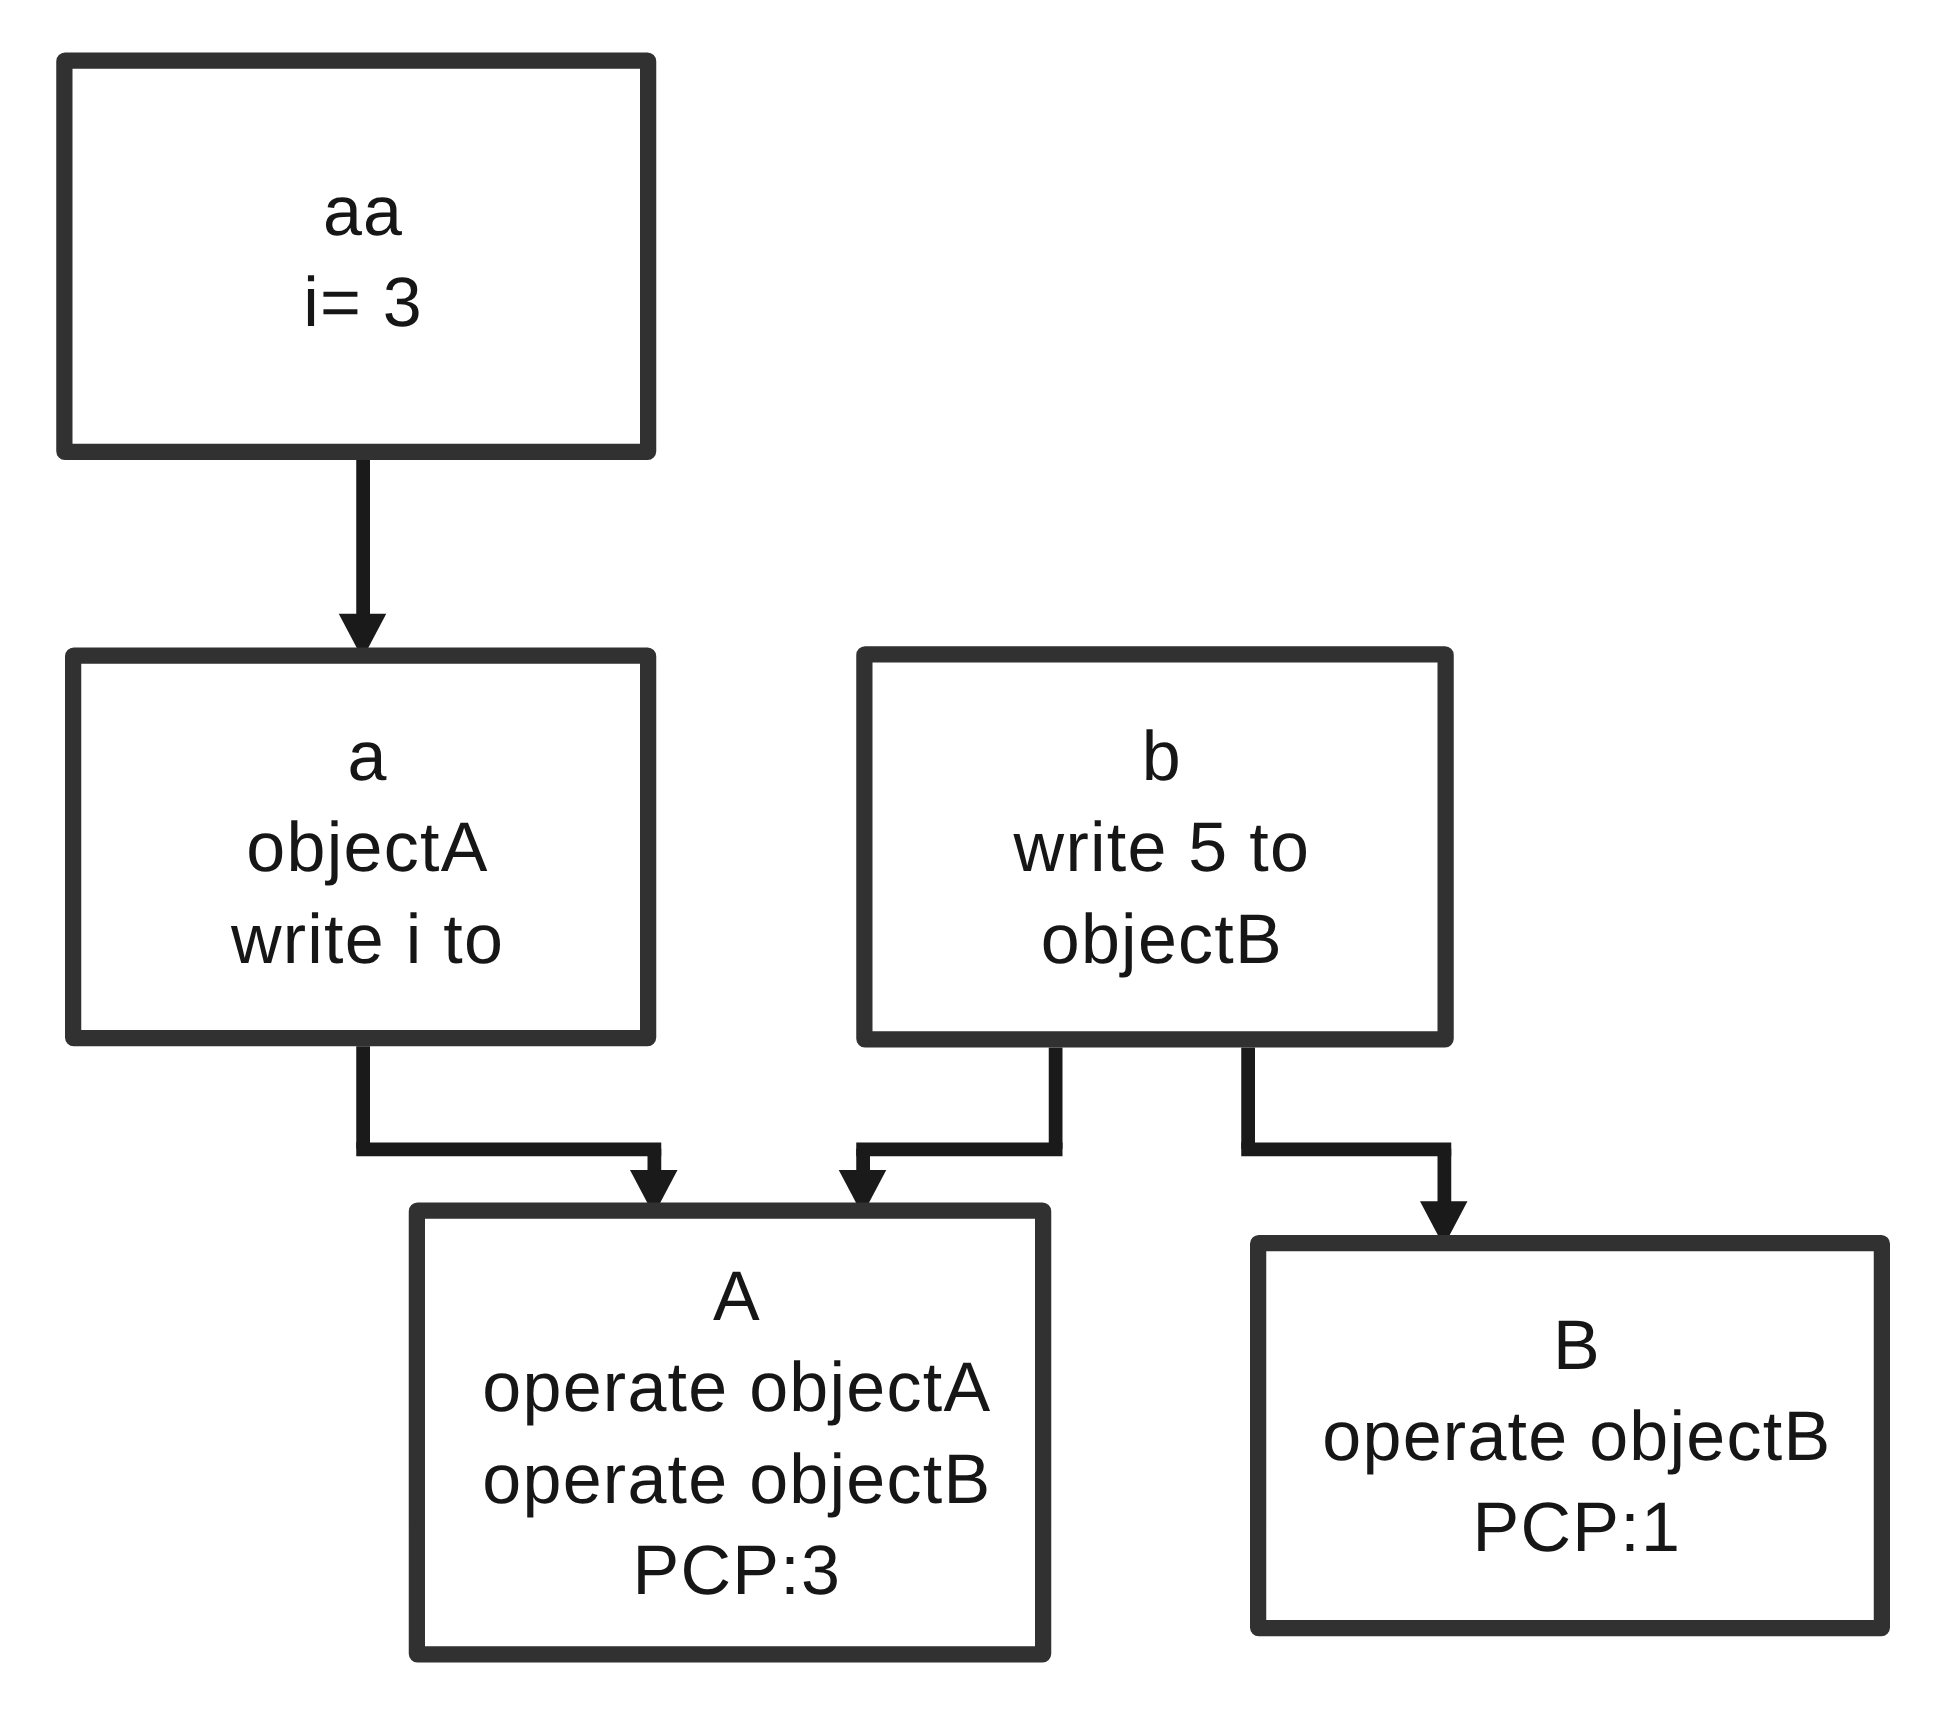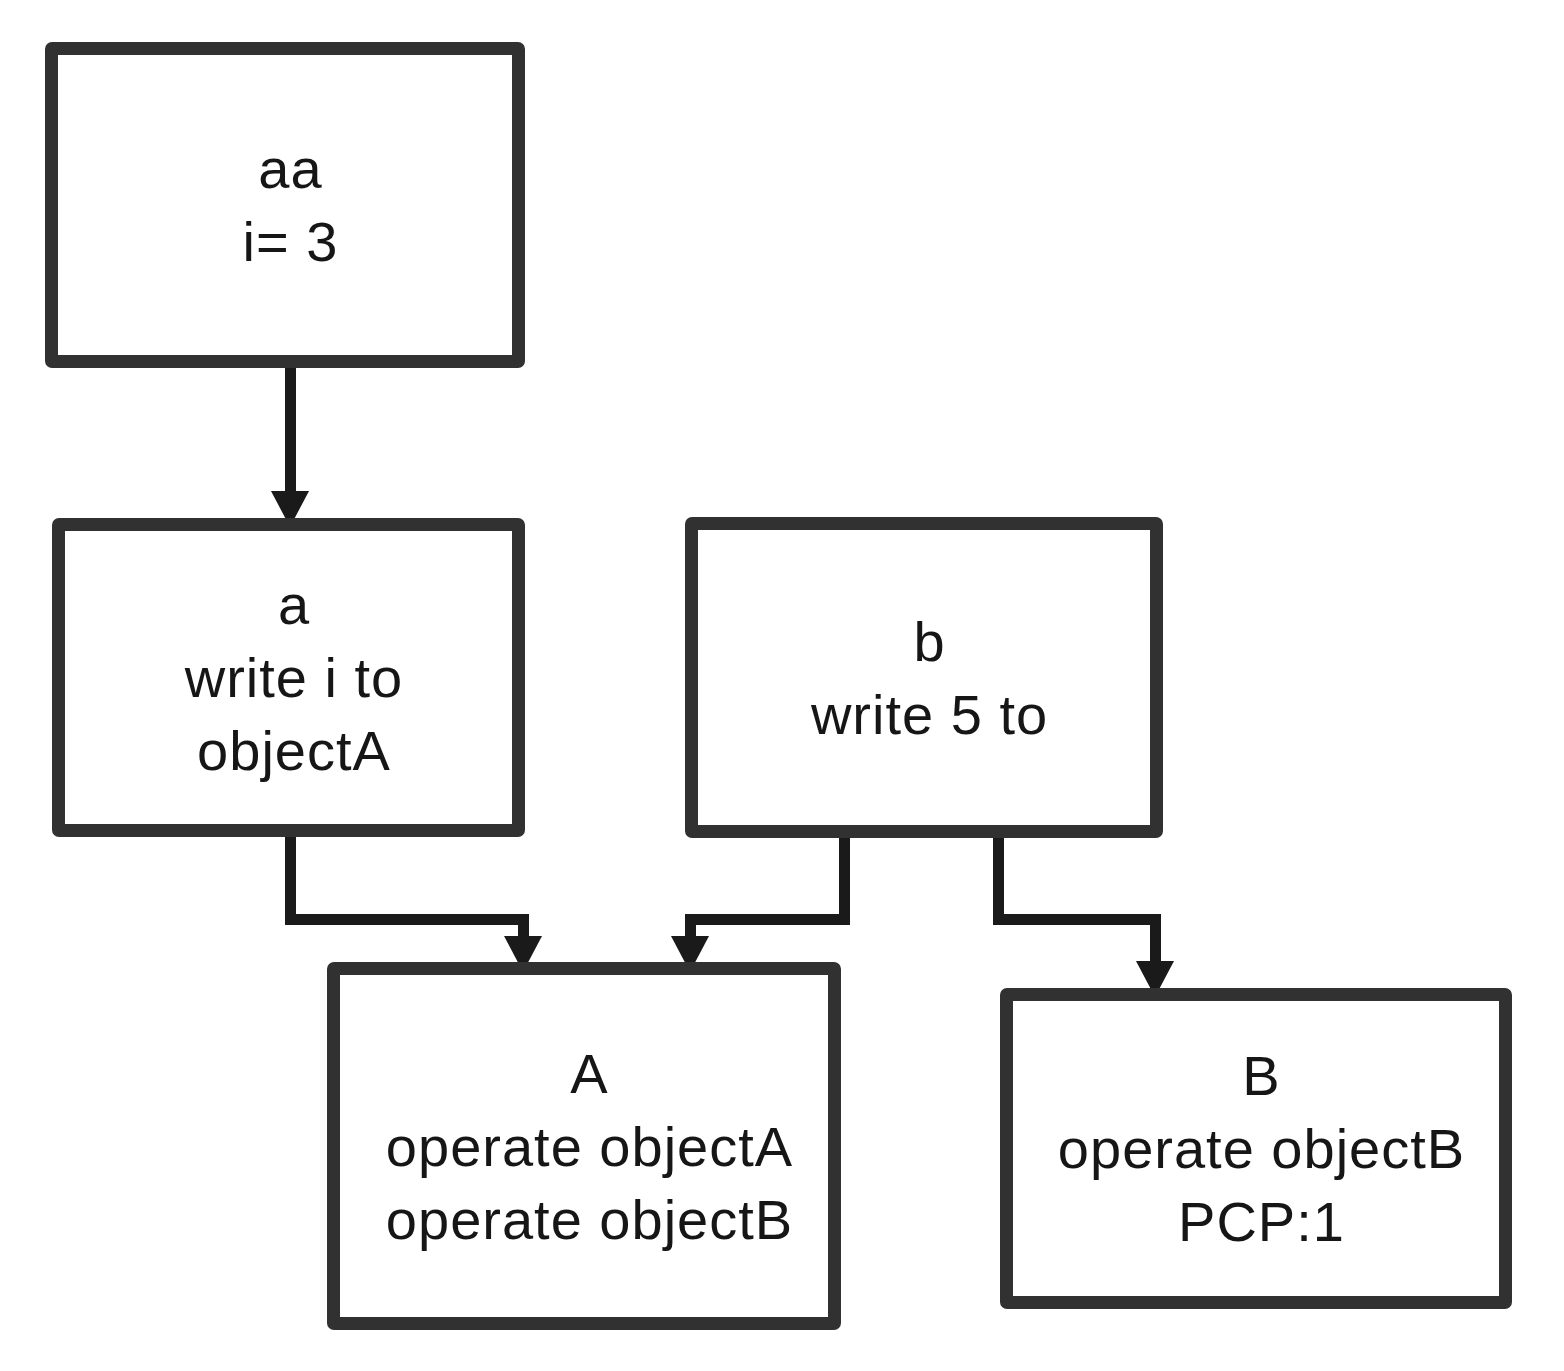--- a/index.html
+++ b/index.html
@@ -90,33 +90,35 @@
       </div>
     </div>
 
   <div class="node node-aa">
     <div class="line">aa</div>
     <div class="line">i= 3</div>
   </div>
 
   <div class="node node-a">
     <div class="line">a</div>
+    <div class="line">objectA</div>
     <div class="line">write i to</div>
-    <div class="line">objectA</div>
   </div>
 
   <div class="node node-b">
     <div class="line">b</div>
     <div class="line">write 5 to</div>
+    <div class="line">objectB</div>
   </div>
 
   <div class="node node-A">
     <div class="line">A</div>
     <div class="line">operate objectA</div>
     <div class="line">operate objectB</div>
+    <div class="line">PCP:3</div>
   </div>
 
   <div class="node node-B">
     <div class="line">B</div>
     <div class="line">operate objectB</div>
     <div class="line">PCP:1</div>
   </div>
 
 </div>
 

